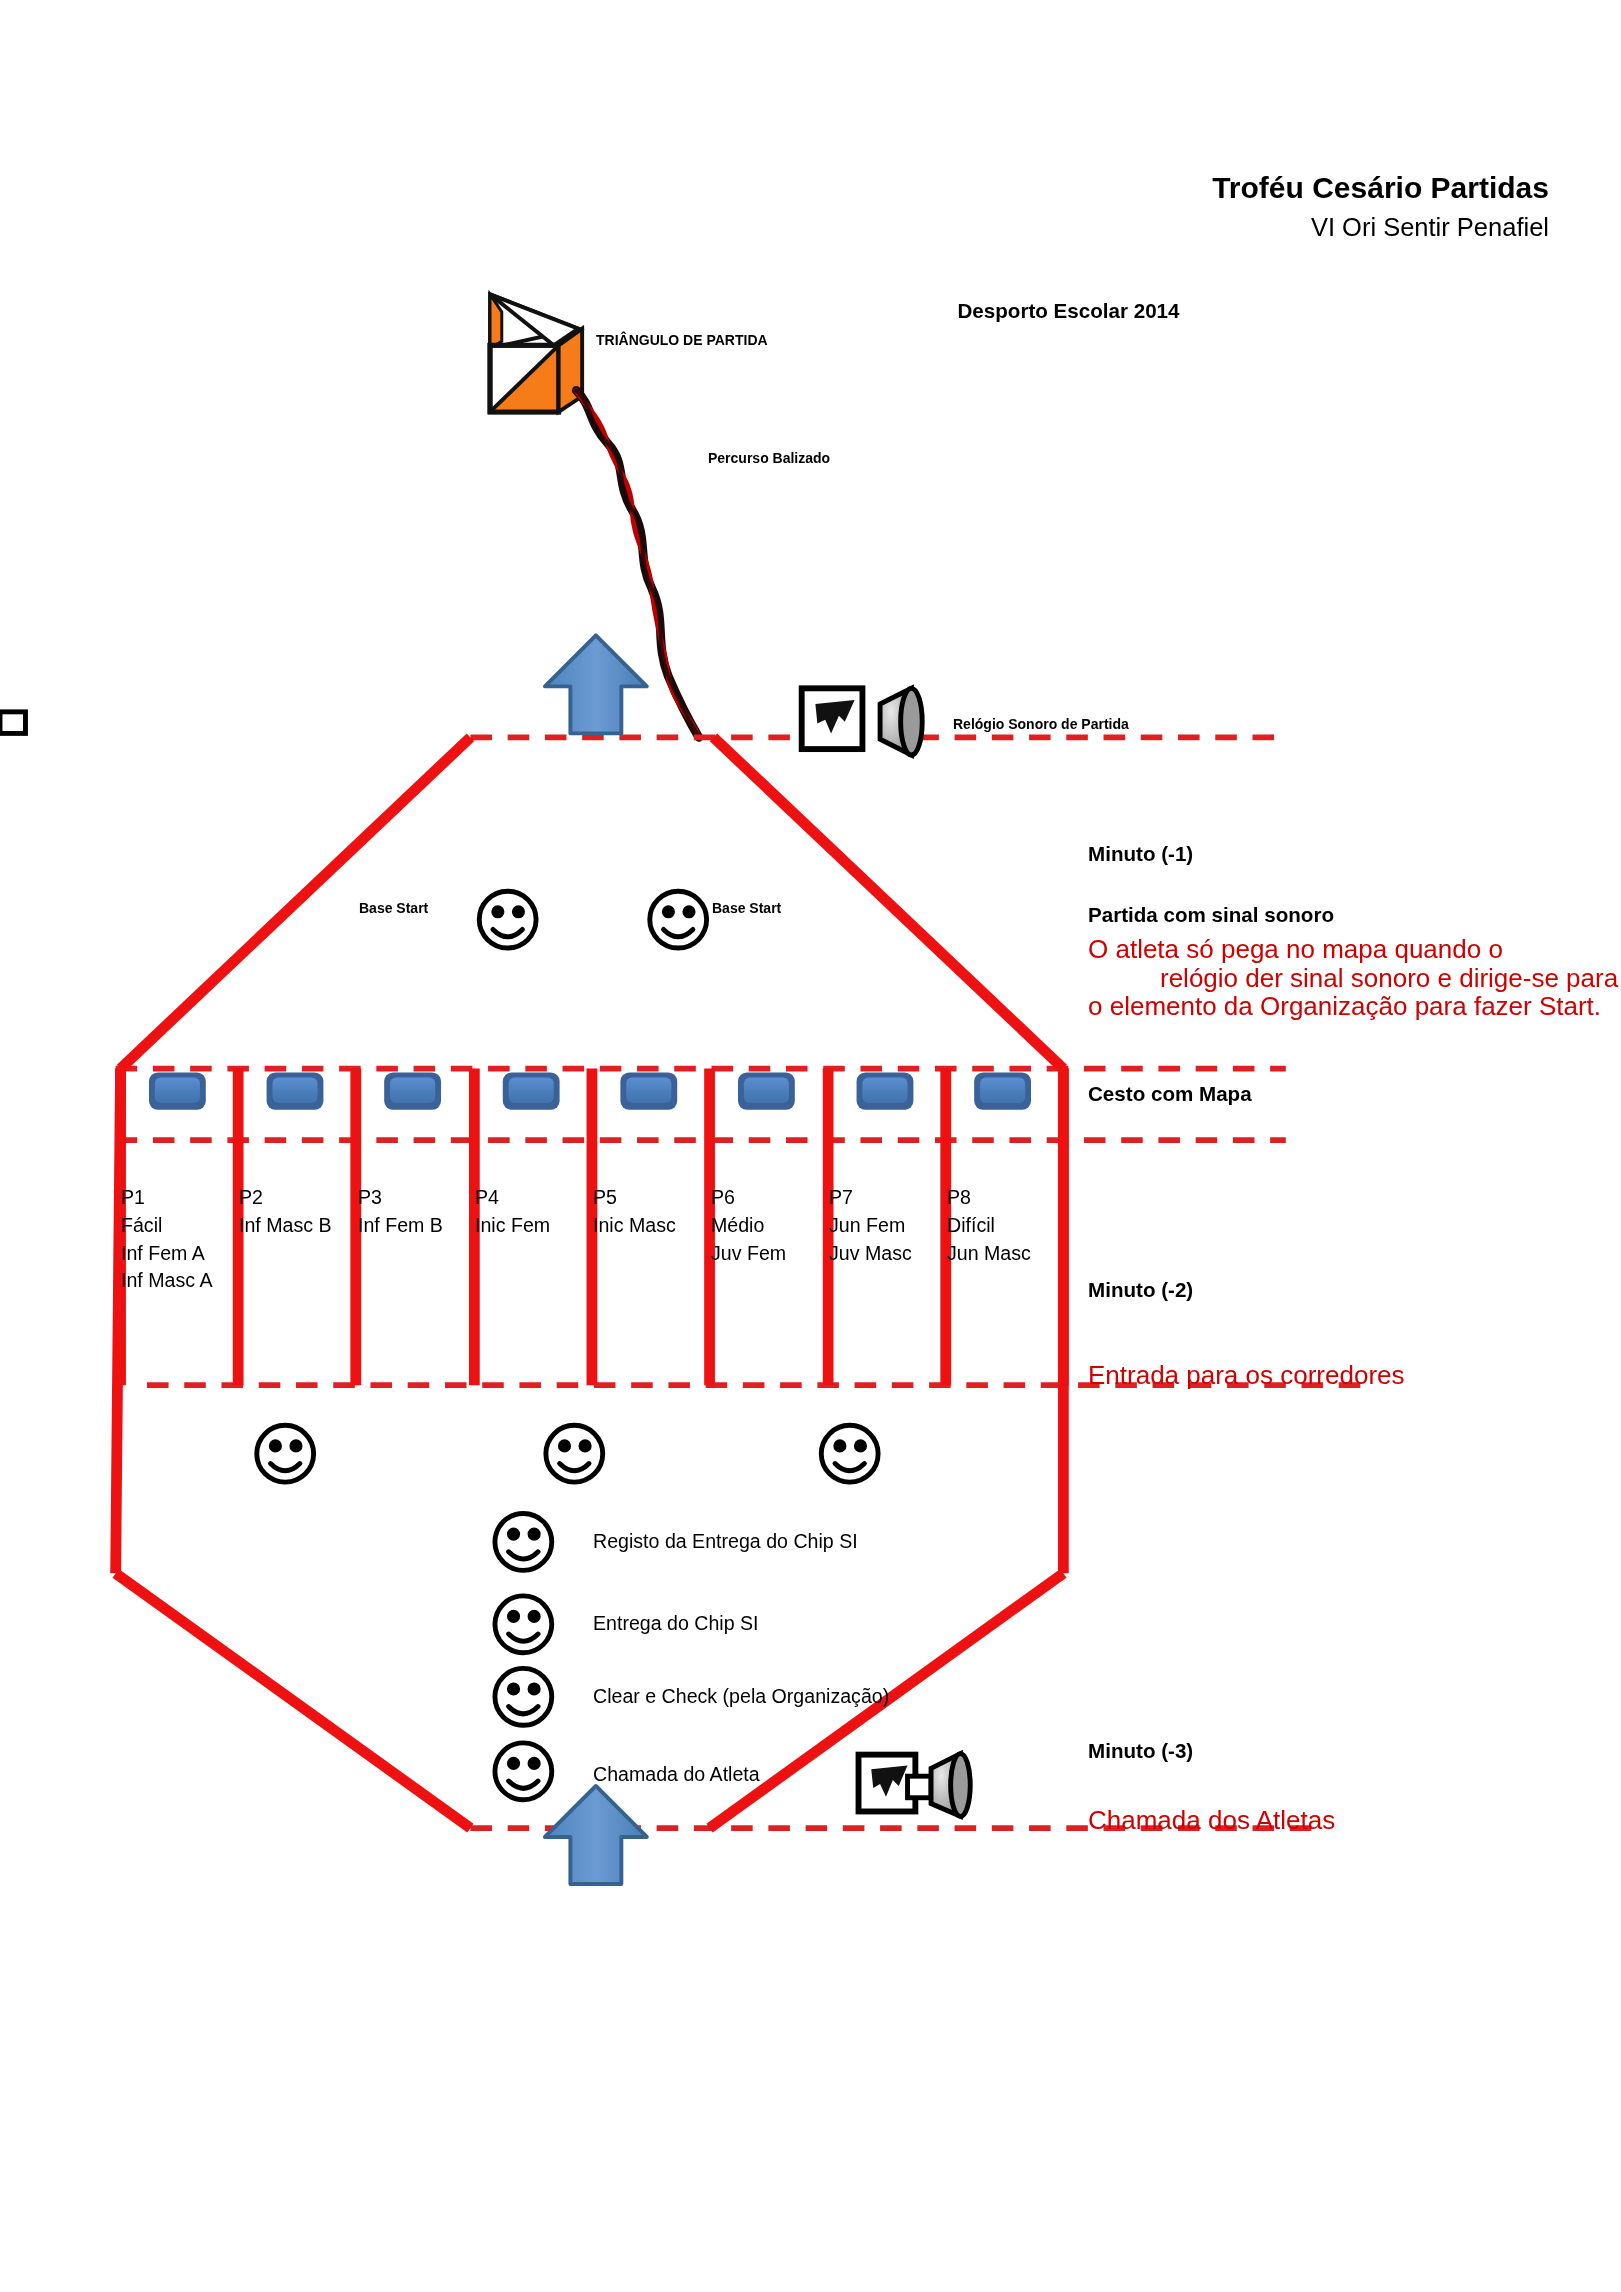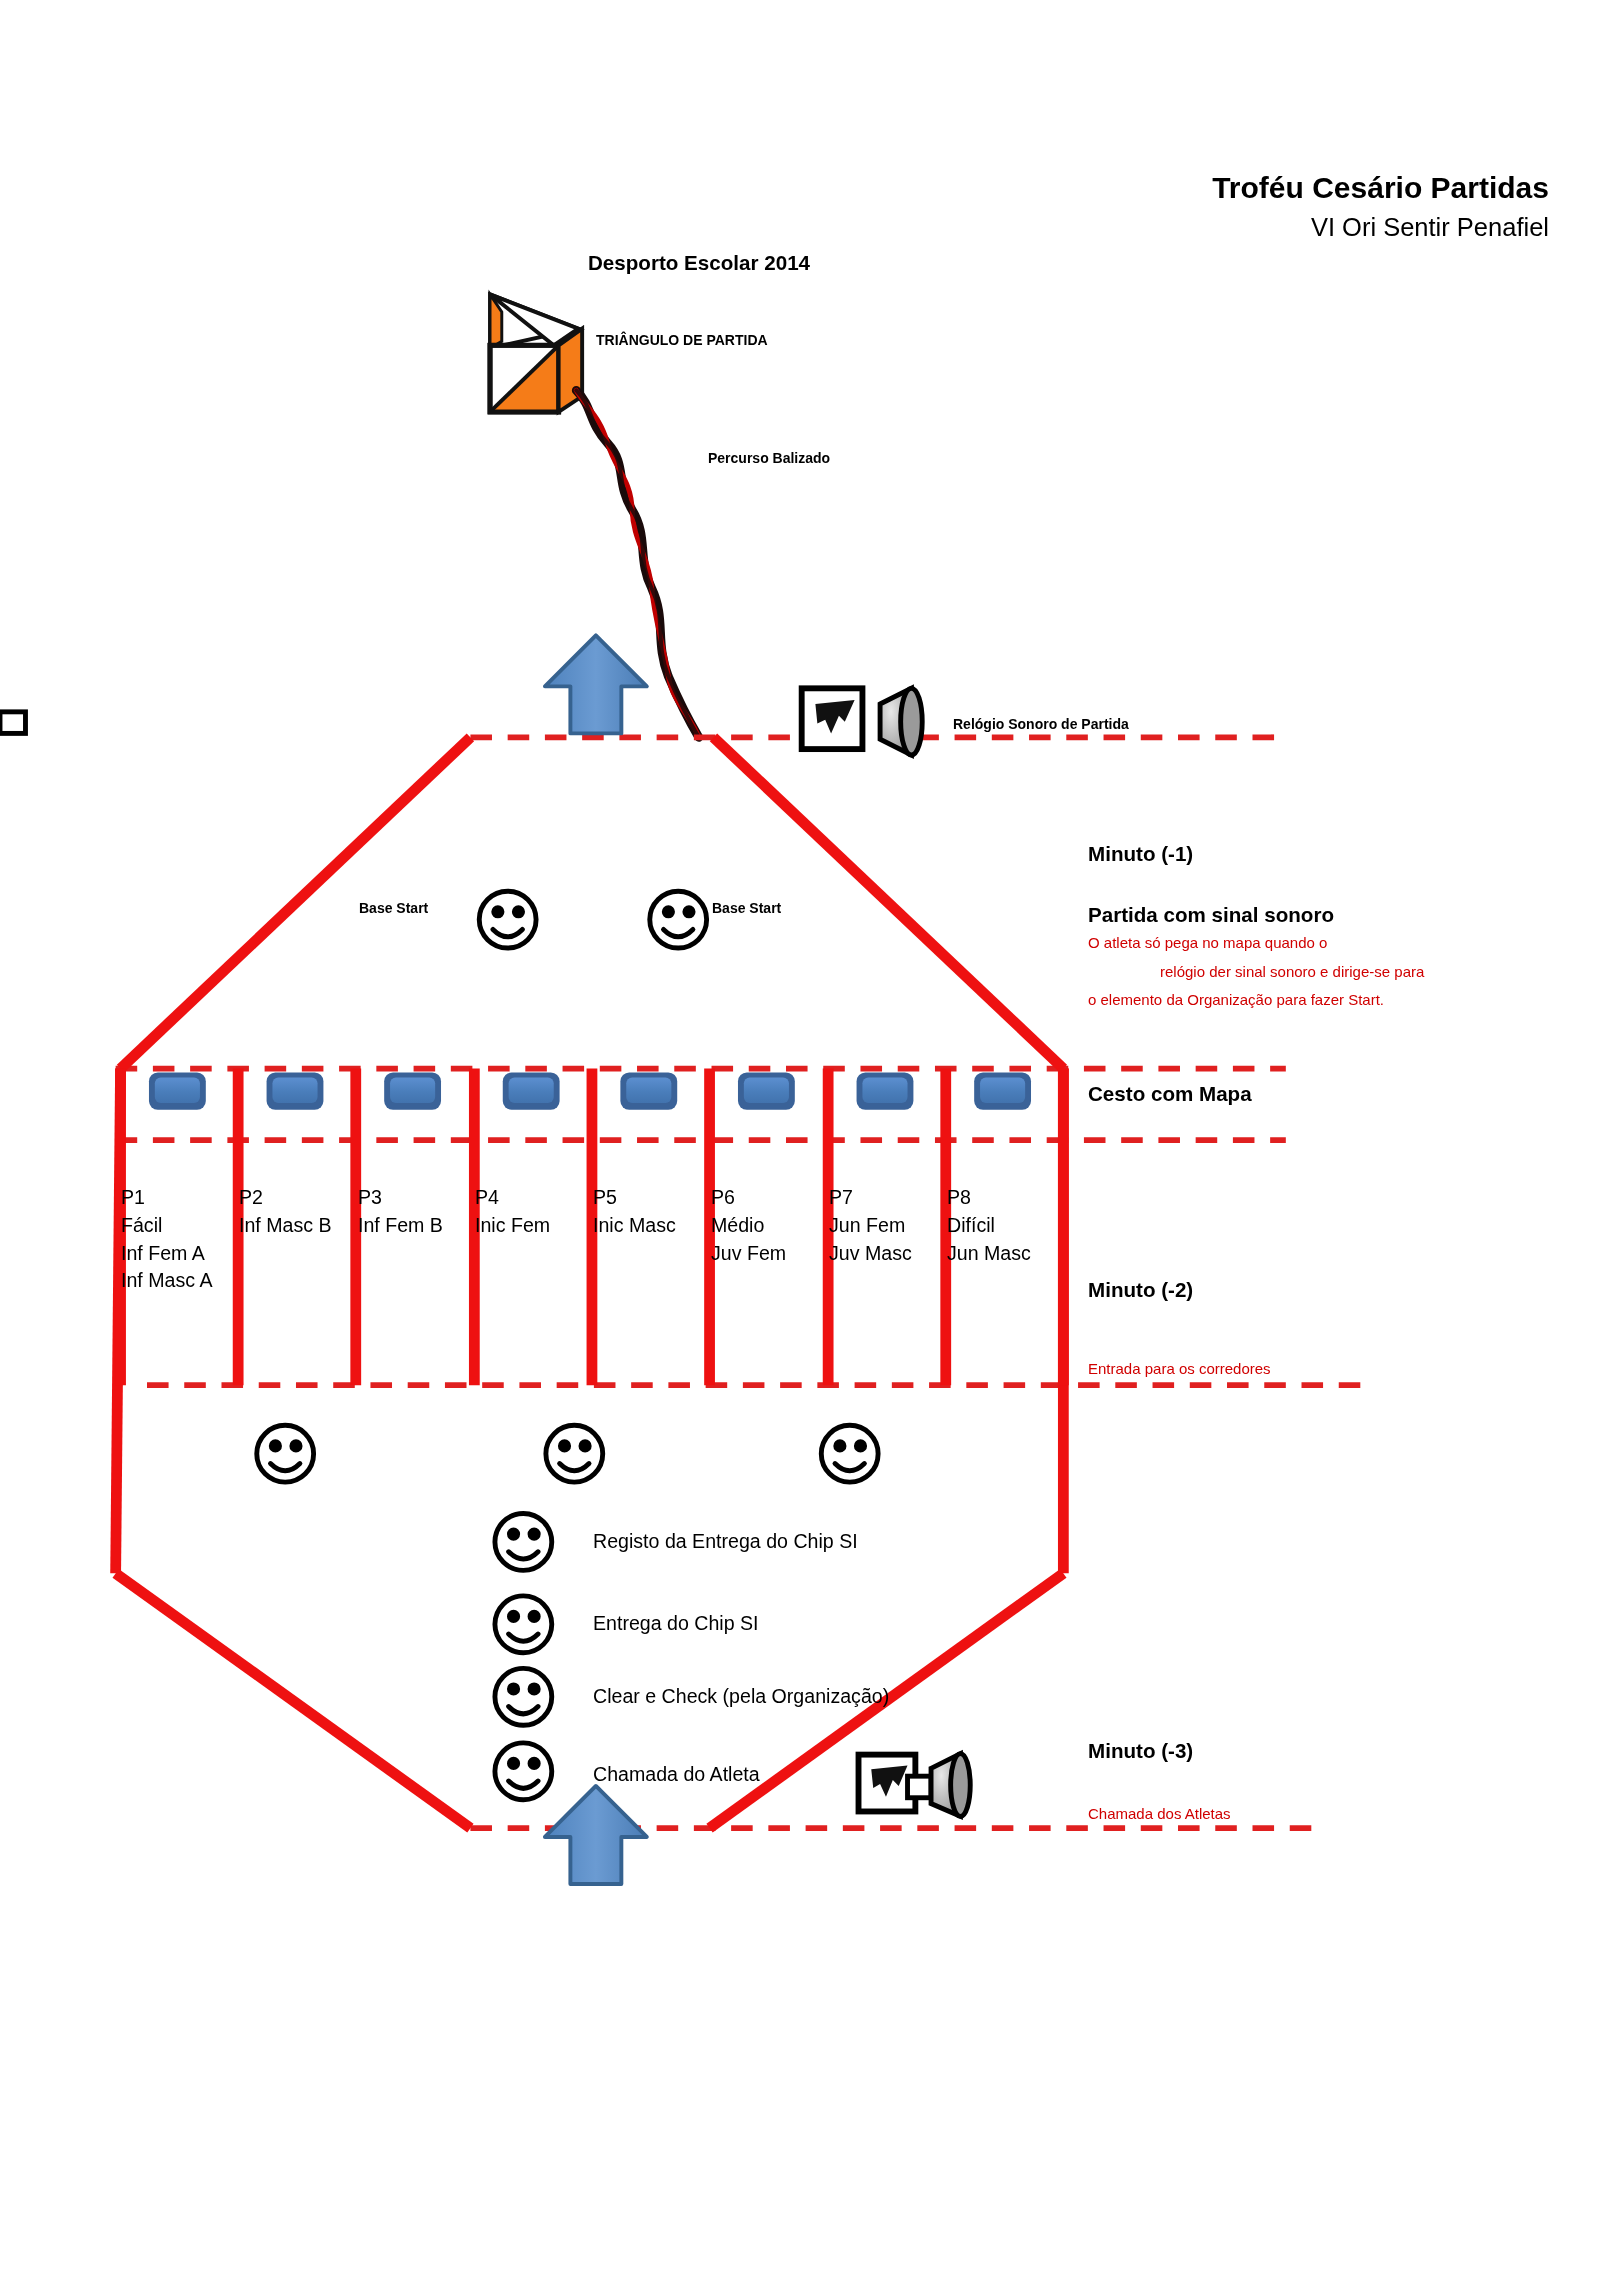--- a/index.html
+++ b/index.html
@@ -4,25 +4,25 @@
 <style>
   html,body{margin:0;padding:0;background:#ffffff;}
   body{width:1621px;height:2293px;position:relative;overflow:hidden;
        font-family:"Liberation Sans","DejaVu Sans",sans-serif;color:#000;}
   #stage{position:absolute;left:0;top:0;width:1621px;height:2293px;}
   svg#scene{position:absolute;left:0;top:0;width:1621px;height:2293px;}
   .txt{position:absolute;white-space:pre;line-height:1.28;}
   .title-main{font-size:32px;font-weight:bold;font-style:italic;letter-spacing:-0.2px;}
   .ev1{font-size:30px;font-weight:bold;text-align:right;}
   .ev2{font-size:25.5px;font-weight:normal;text-align:right;}
-  .ev3{font-size:20.6px;font-weight:bold;text-align:left;}
+  .ev3{font-size:20.6px;font-weight:bold;text-align:center;margin-top:48px;}
   .lbl-bold{font-size:14px;font-weight:bold;}
   .lbl-bold-lg{font-size:20.6px;font-weight:bold;}
   .lbl-reg{font-size:19.6px;font-weight:normal;}
-  .red-txt{font-size:15px;color:#d00000;font-weight:normal;}
+  .red-txt{font-size:26px;color:#d00000;font-weight:normal;}
   .lane{position:absolute;text-align:left;font-size:19.6px;line-height:1.42;}
   .ctr{transform:translateX(-50%);}
 </style>
 </head>
 <body>
 
 <div id="stage">
 
   <svg id="scene" viewBox="0 0 1654 2339">
     <defs>

